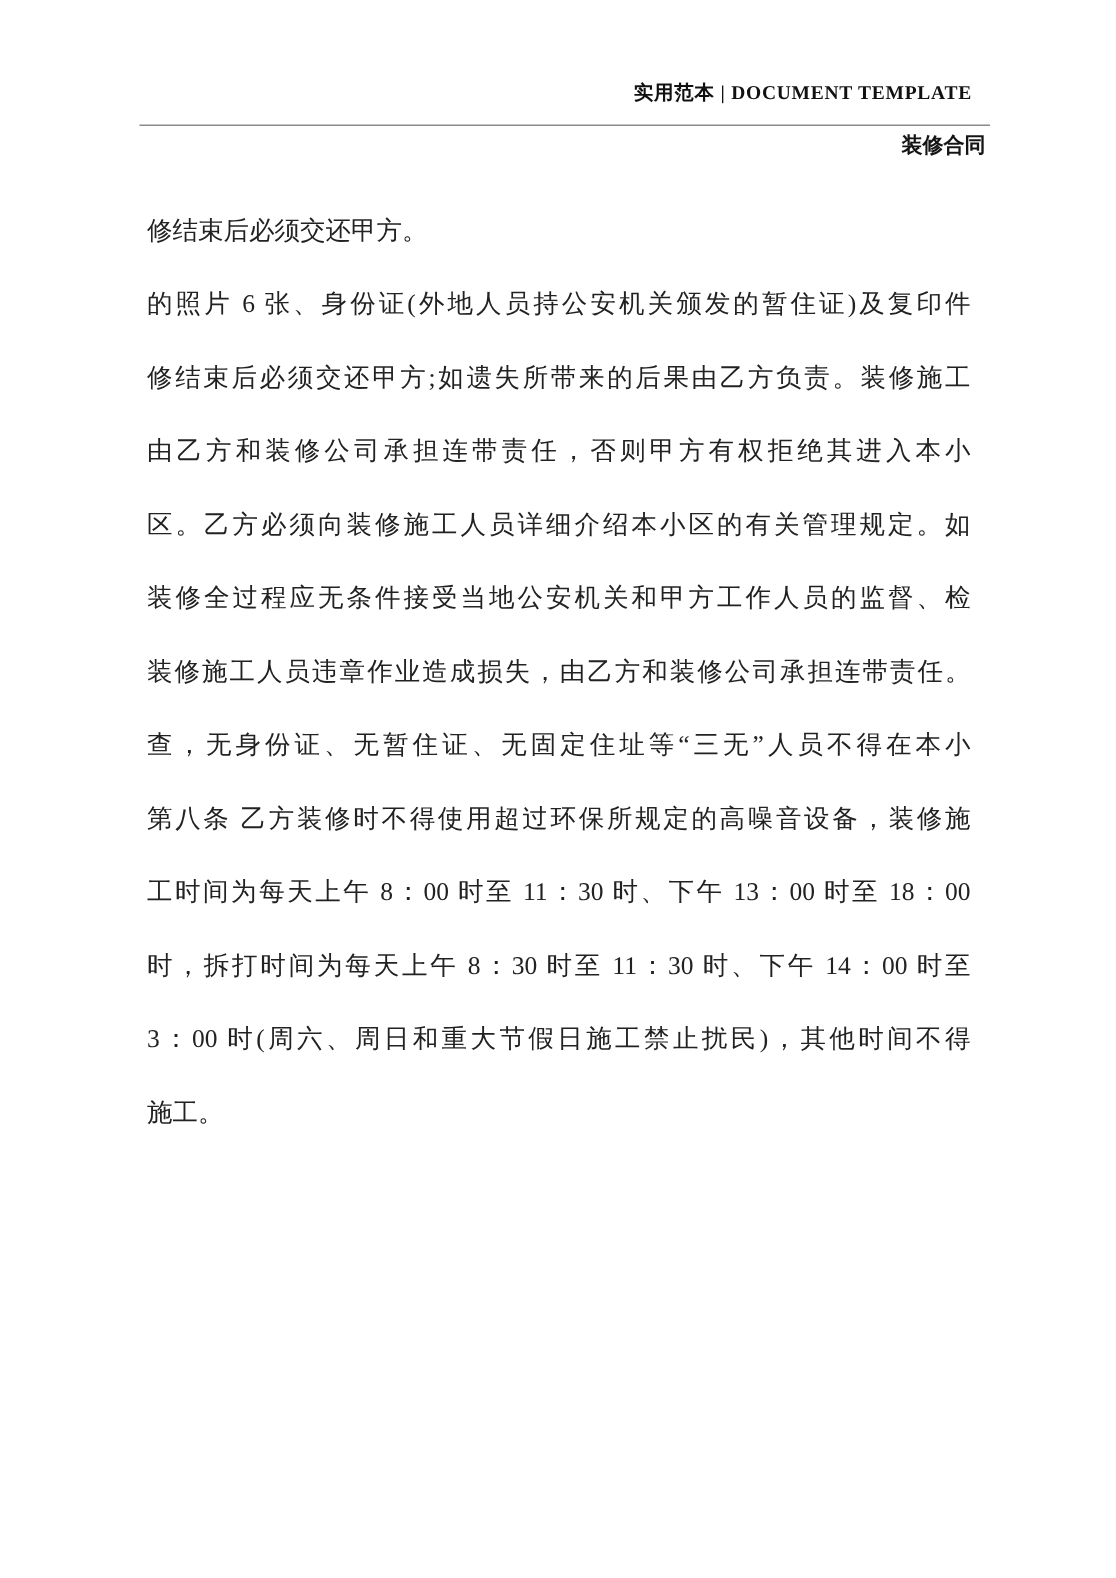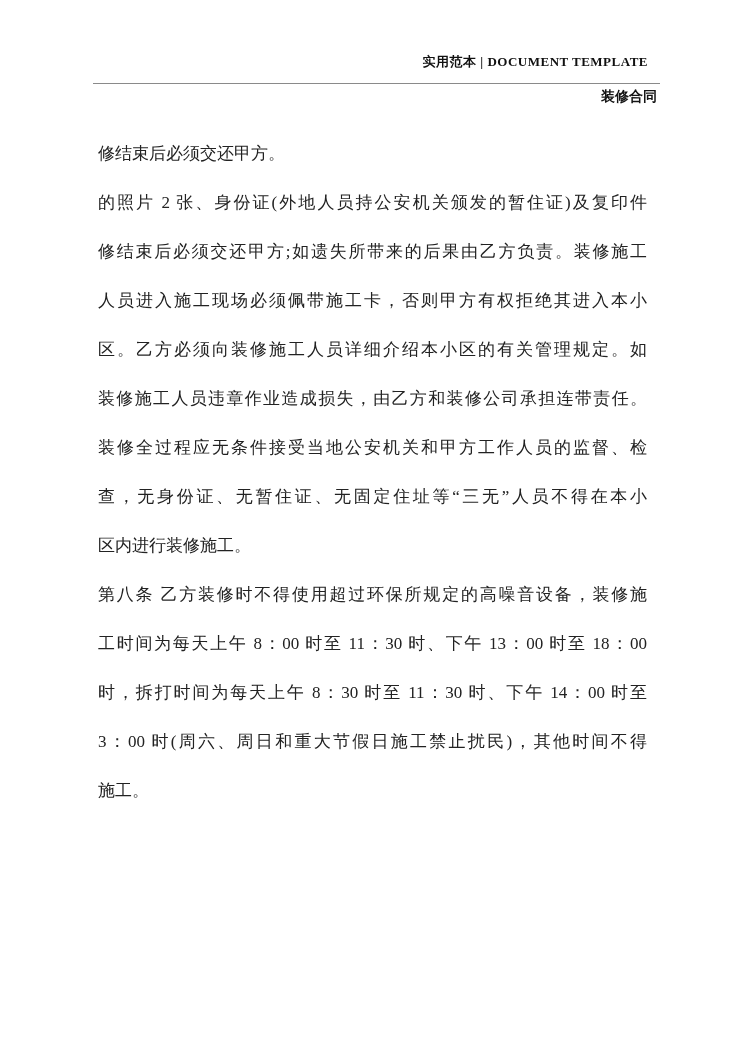--- a/index.html
+++ b/index.html
@@ -83,28 +83,27 @@
 <div class="page">
 
   <div class="header-brand">实用范本 | DOCUMENT TEMPLATE</div>
 
   <div class="header-rule"></div>
 
   <div class="doc-title">装修合同</div>
 
   <div class="doc-body">
     <div class="doc-line para-end">修结束后必须交还甲方。</div>
-    <div class="doc-line">的照片 2 张、身份证(外地人员持公安机关颁发的暂住证)及复印件</div>
+    <div class="doc-line">的照片 6 张、身份证(外地人员持公安机关颁发的暂住证)及复印件</div>
     <div class="doc-line">修结束后必须交还甲方;如遗失所带来的后果由乙方负责。装修施工</div>
-    <div class="doc-line">人员进入施工现场必须佩带施工卡，否则甲方有权拒绝其进入本小</div>
+    <div class="doc-line">由乙方和装修公司承担连带责任，否则甲方有权拒绝其进入本小</div>
     <div class="doc-line">区。乙方必须向装修施工人员详细介绍本小区的有关管理规定。如</div>
+    <div class="doc-line">装修全过程应无条件接受当地公安机关和甲方工作人员的监督、检</div>
     <div class="doc-line">装修施工人员违章作业造成损失，由乙方和装修公司承担连带责任。</div>
-    <div class="doc-line">装修全过程应无条件接受当地公安机关和甲方工作人员的监督、检</div>
     <div class="doc-line">查，无身份证、无暂住证、无固定住址等“三无”人员不得在本小</div>
-    <div class="doc-line para-end">区内进行装修施工。</div>
     <div class="doc-line">第八条 乙方装修时不得使用超过环保所规定的高噪音设备，装修施</div>
     <div class="doc-line">工时间为每天上午 8：00 时至 11：30 时、下午 13：00 时至 18：00</div>
     <div class="doc-line">时，拆打时间为每天上午 8：30 时至 11：30 时、下午 14：00 时至</div>
     <div class="doc-line">3：00 时(周六、周日和重大节假日施工禁止扰民)，其他时间不得</div>
     <div class="doc-line para-end">施工。</div>
   </div>
 
   <div class="doc-footer">
     <span class="footer-zh">第</span>
     <span class="footer-num">5</span>

